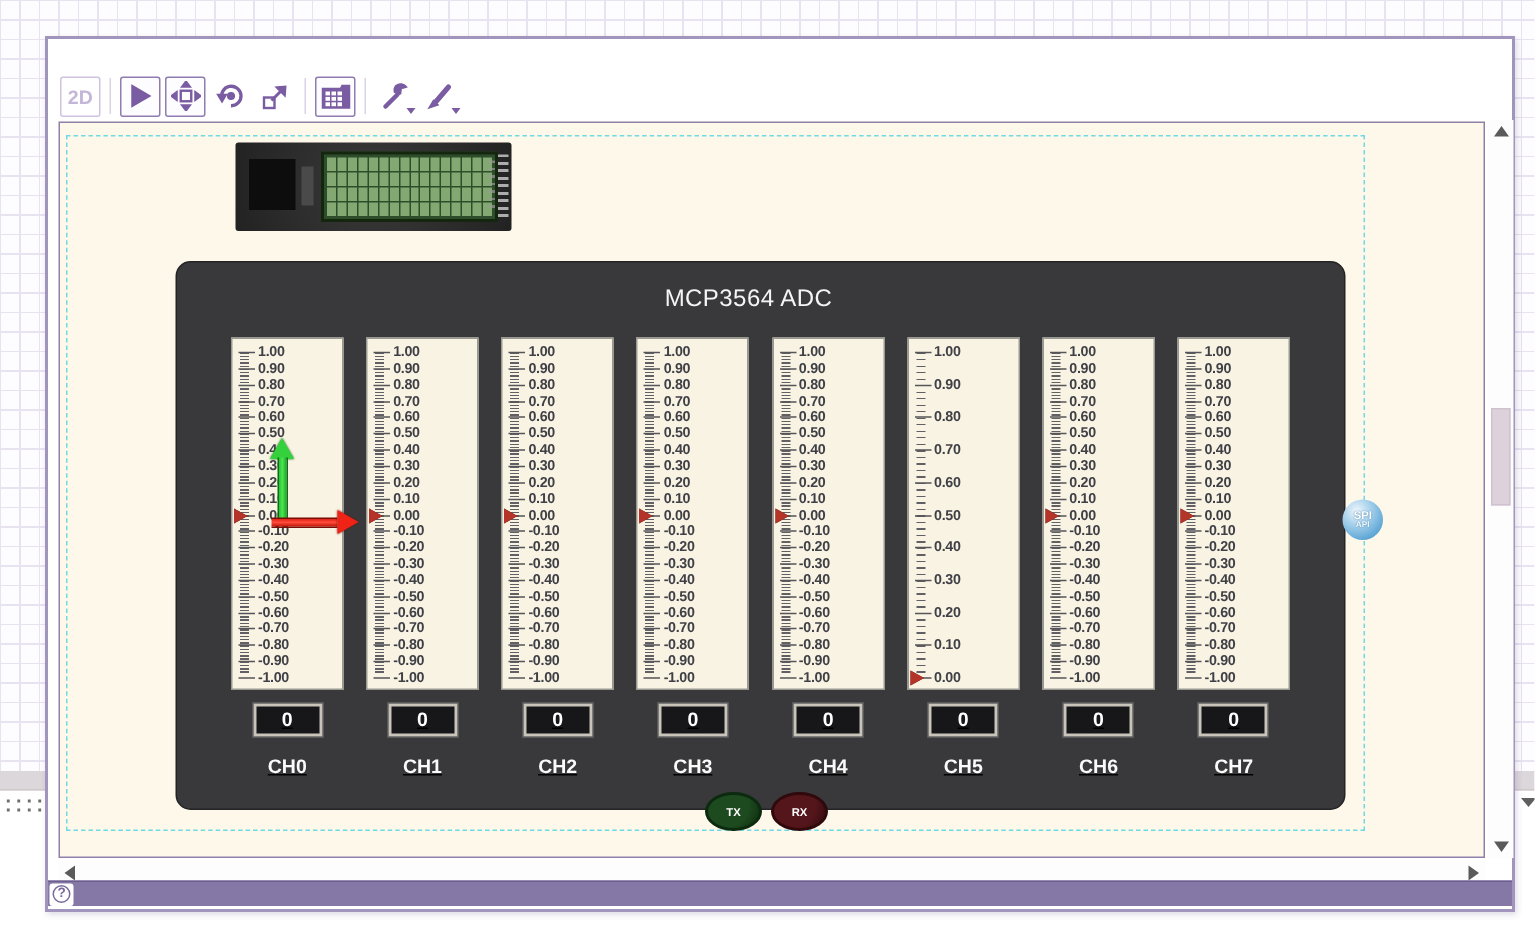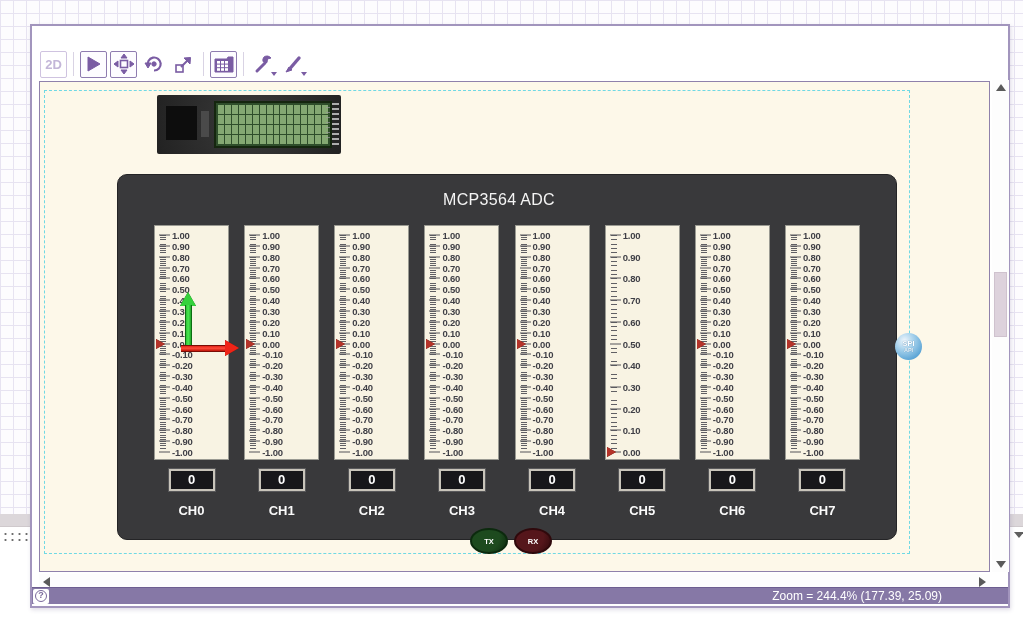--- a/index.html
+++ b/index.html
@@ -58,21 +58,21 @@
     background:repeating-linear-gradient(to bottom, #cfcfcf 0 2px, transparent 2px 5px); opacity:.8; }
   .lcd-sidetext2 { position:absolute; right:11px; top:12px; width:4px; height:34px;
     background:repeating-linear-gradient(to bottom, #9a9a9a 0 1.5px, transparent 1.5px 5px); opacity:.7; }
 
   
   .adc-panel { position:absolute; left:77px; top:92px; width:780px; height:366px;
     background:#39393b; border-radius:10px; border:1px solid #242426; }
   .adc-title { position:absolute; top:16px; left:0; right:16px; text-align:center;
     color:#f4f4f4; font-size:16px; letter-spacing:.3px; }
   .channels-row { position:absolute; left:36px; right:36px; top:50px; display:flex; justify-content:space-between; }
-  .chan { display:flex; flex-direction:column; align-items:center; width:75px; }
+  .chan { display:flex; flex-direction:column; align-items:center; width:75px;text-decoration:underline; }
   .gauge { position:relative; width:75px; height:235px; background:#f8f3e3; border:1px solid #9a9a92; }
   .minor { position:absolute; left:5px; width:6px; }
   .major { position:absolute; left:4px; width:11px; height:1px; background:#55555a; transform:translateY(-0.5px); }
   .slab { position:absolute; left:17px; transform:translateY(-50%); font-size:9.5px; font-weight:bold; color:#3f3f46; letter-spacing:-0.2px; }
   .pointer { position:absolute; left:1px; width:0; height:0; transform:translateY(-50%);
     border-top:5px solid transparent; border-bottom:5px solid transparent; border-left:9px solid #b5342a;
     filter:drop-shadow(0 0 0.5px #4d120c); }
   .numbox { margin-top:9px; width:46px; height:22px; background:#17171a;
     border:2px solid #c8c4ba; box-shadow:0 0 0 1px #58585a; color:#fff;
     font-size:13px; font-weight:bold; text-align:center; line-height:18px; }
@@ -689,17 +689,16 @@
     </div>
     <div class="hscroll">
       <div class="arr left"></div>
       <div class="arr right"></div>
     </div>
 
     <div class="statusbar">
       <div class="help-btn">
         <div class="help-circle">?</div>
       </div>
-      <div class="zoom-text">Zoom = 244.4% (177.39, 25.09)</div>
     </div>
 
   </div>
 </div>
 
 </body></html>

